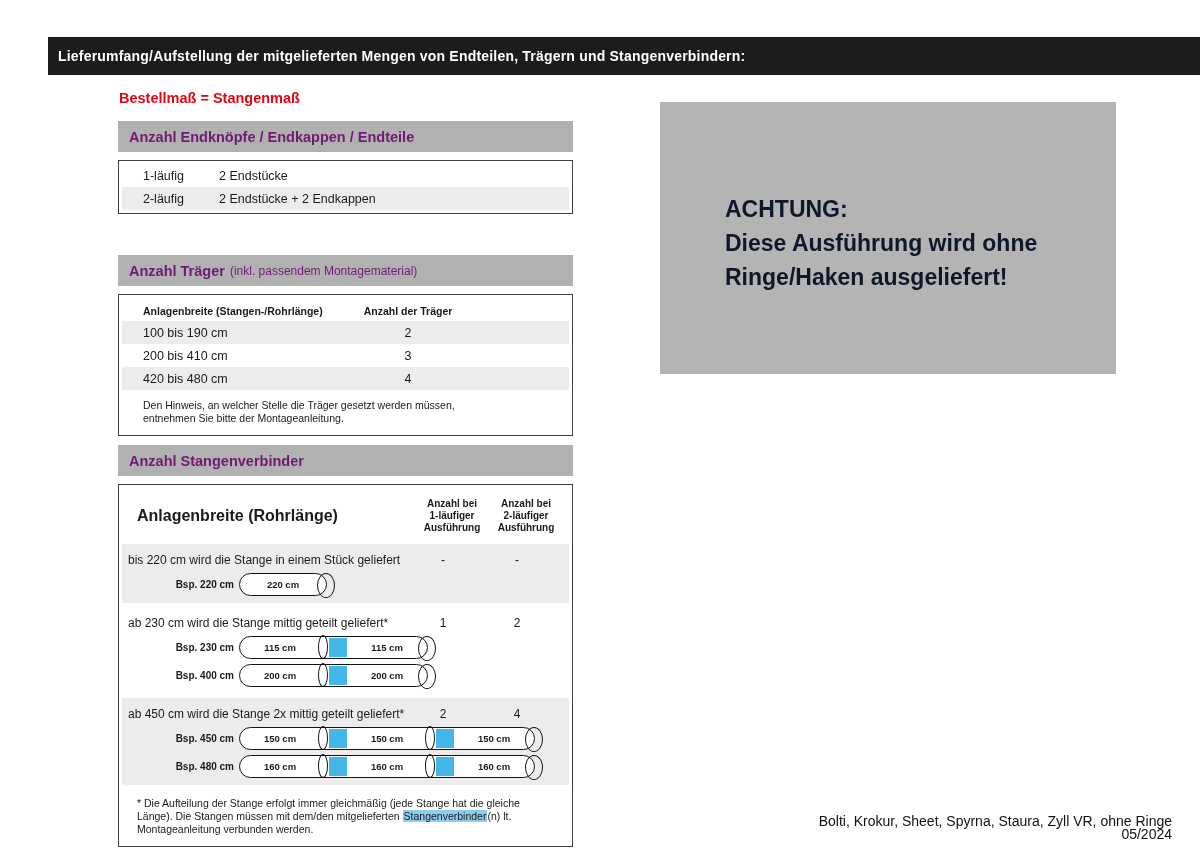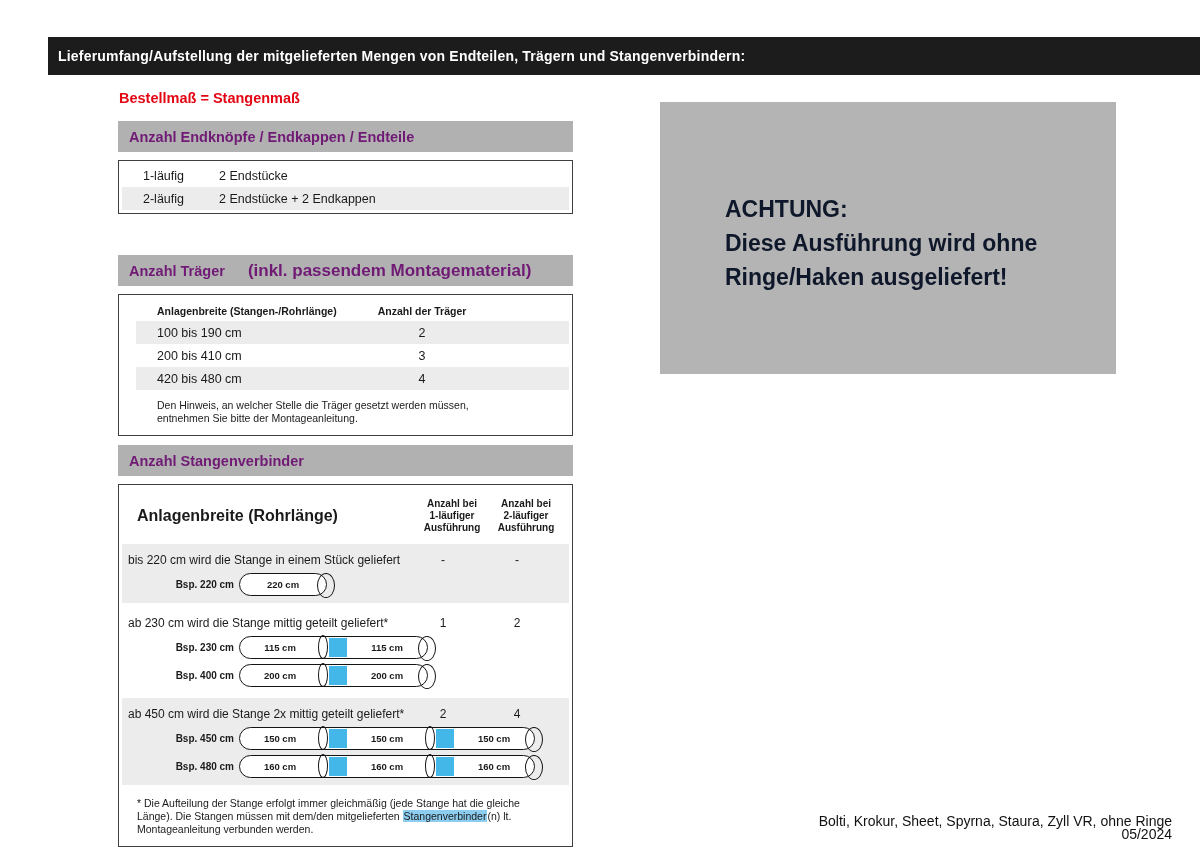--- a/index.html
+++ b/index.html
@@ -21,32 +21,32 @@
     color:#e30613; font-weight:bold; font-size:14.5px;
   }
 
   
   .sec-header {
     position:absolute; left:118px; width:455px; height:31px;
     background:#b1b1b1; display:flex; align-items:center;
     box-sizing:border-box; padding-left:11px;
     font-size:14.5px; font-weight:bold; color:#701a75;
   }
-  .sec-header .hdr-rest { font-weight:bold; font-size:17px; margin-left:23px; }
+  .sec-header .hdr-rest { font-weight:normal; font-size:12px; margin-left:5px; }
   .s1 { top:121px; }
   .s2 { top:255px; }
   .s3 { top:445px; }
 
   
   .box {
     position:absolute; left:118px; width:455px;
     border:1.5px solid #3f3f3f; background:#fff; box-sizing:border-box;
   }
   .t1 { top:160px; padding:3px; }
-  .t2 { top:294px; padding:3px 3px 0 17px; }
+  .t2 { top:294px; padding:3px 3px 0 3px; }
   .t3 { top:484px; padding:3px; }
 
   .shade { background:#ececec; }
 
   
   .t1-row {
     display:grid; grid-template-columns:76px 1fr; align-items:center;
     height:23px; padding-left:21px; font-size:12.5px;
   }
 

